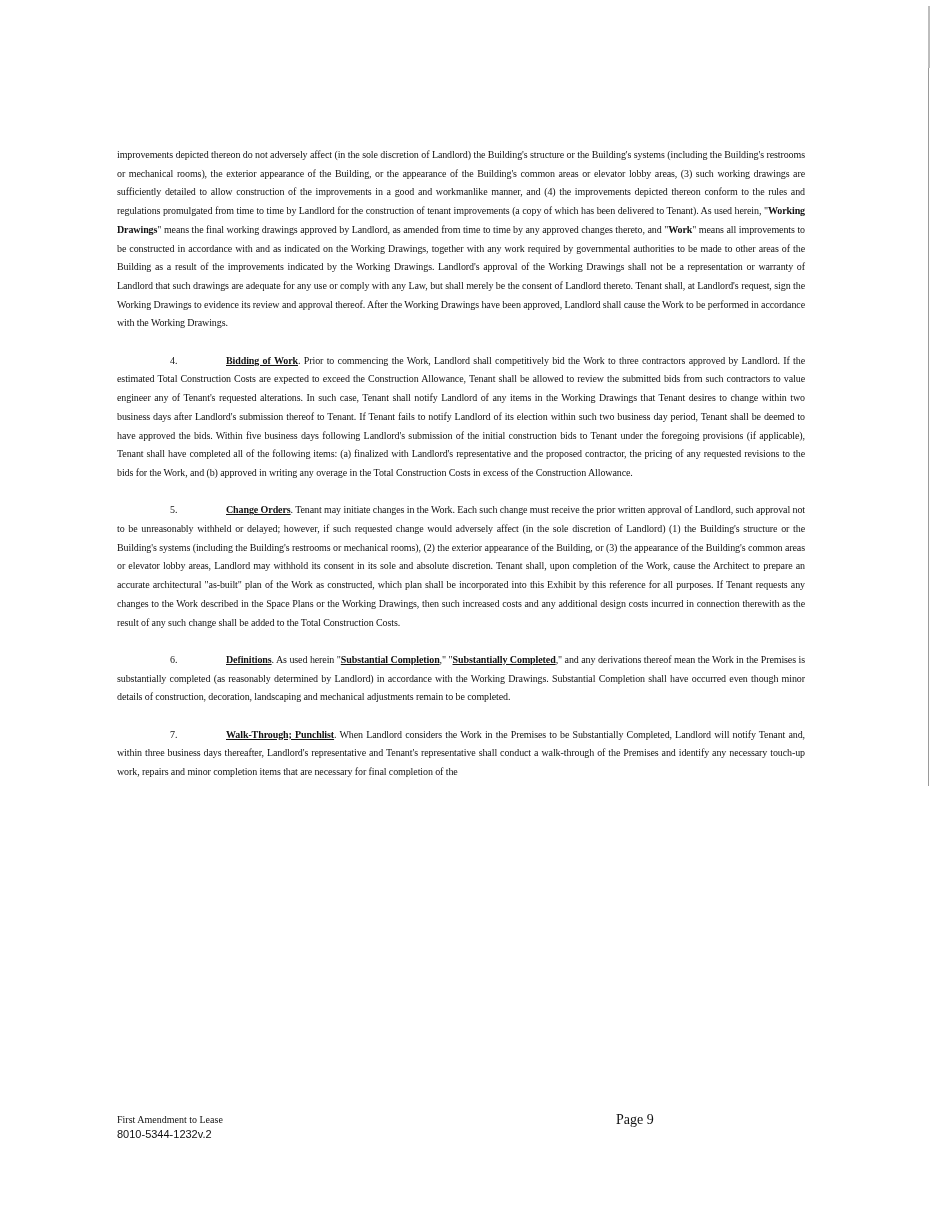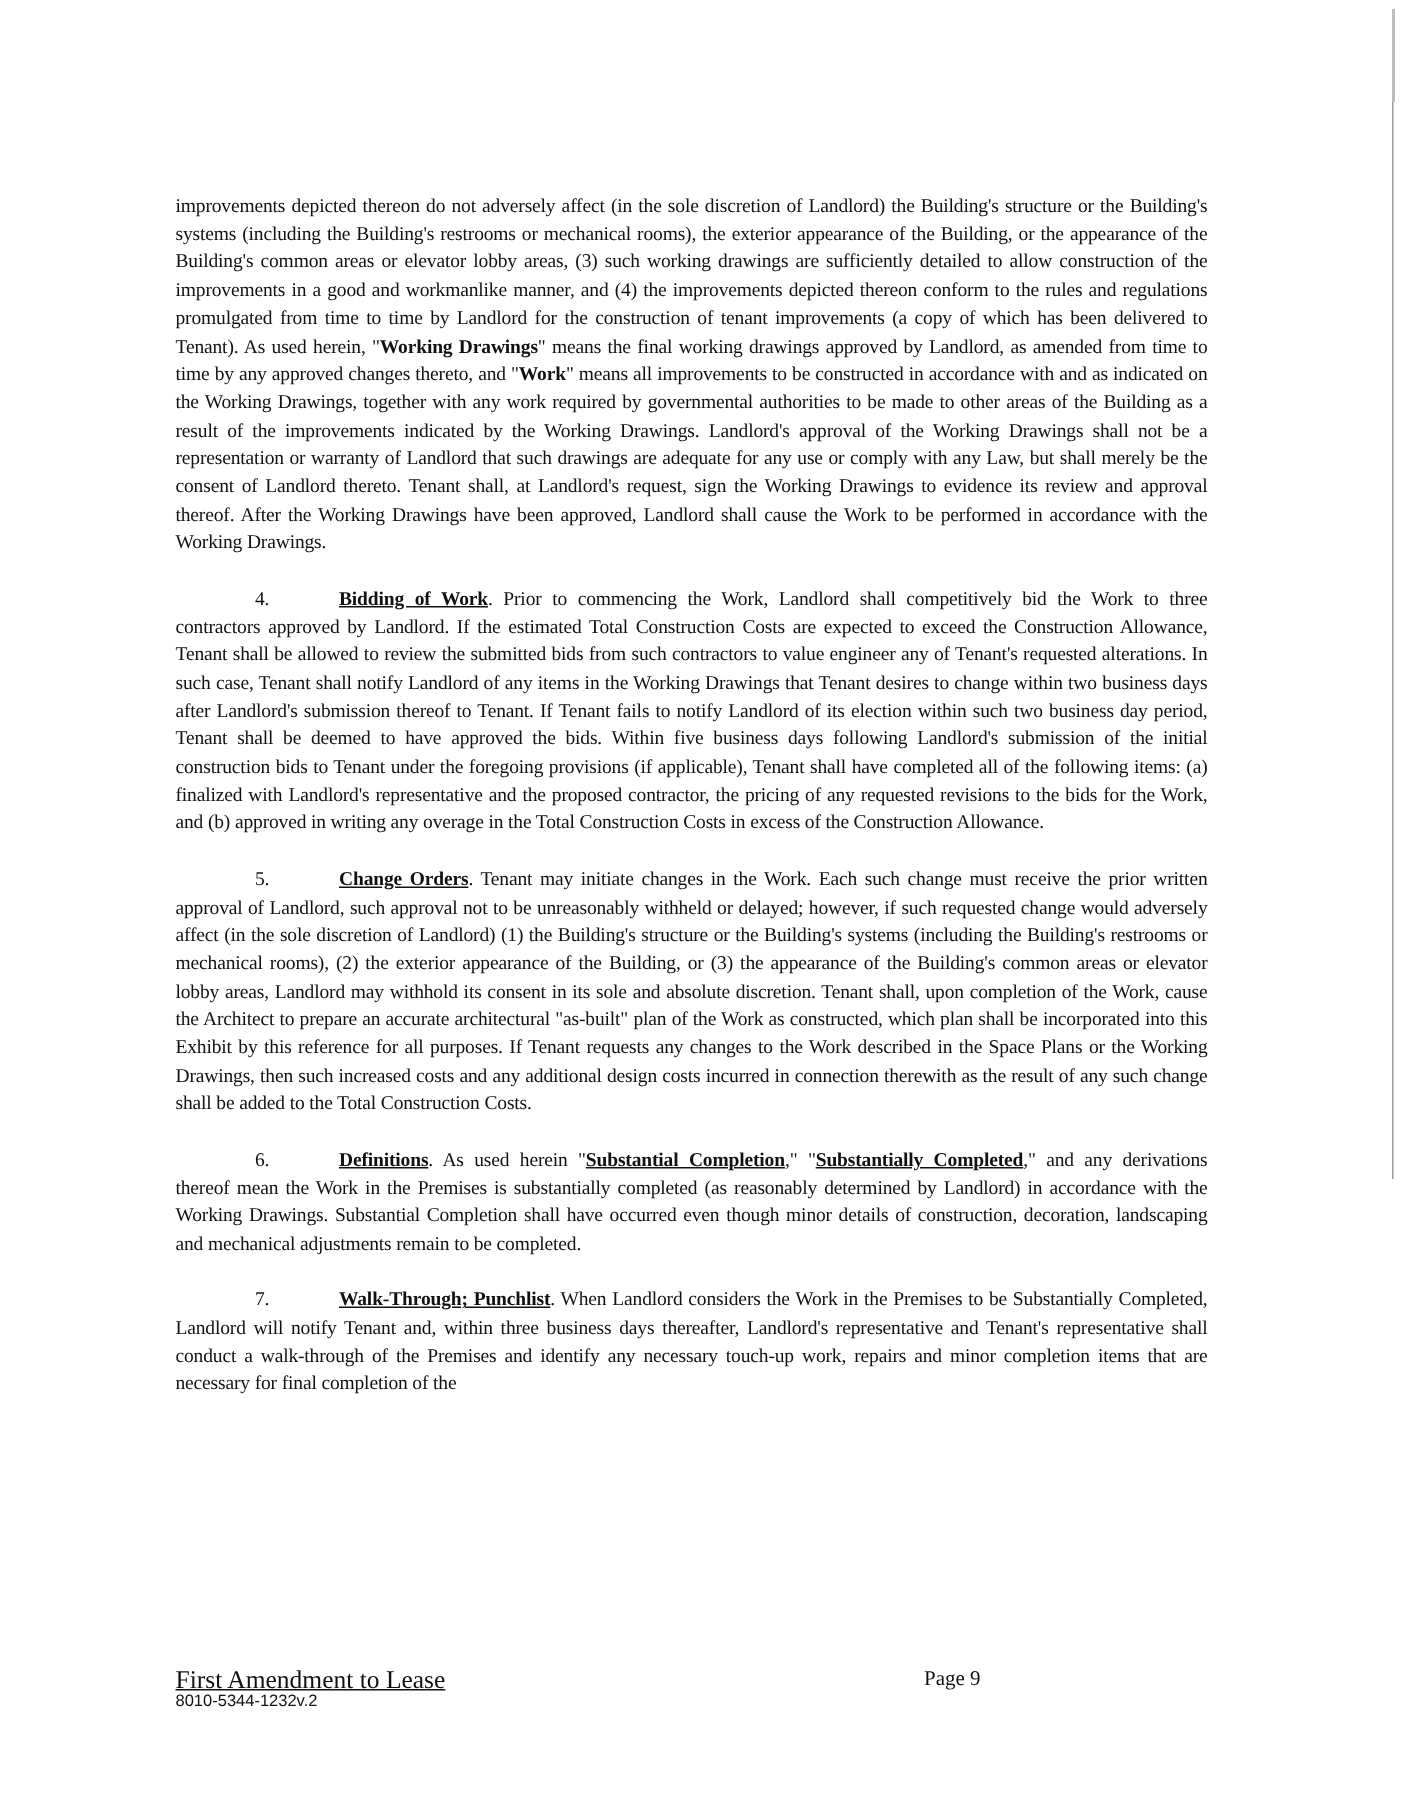--- a/index.html
+++ b/index.html
@@ -27,23 +27,23 @@
       position: absolute;
       left: 928px;
       top: 6px;
       width: 2px;
       height: 62px;
       background: #bdbdbd;
     }
     .page {
       position: absolute;
       left: 117px;
-      top: 128px;
+      top: 146px;
       width: 688px;
-      font-size: 13px;
+      font-size: 10px;
       line-height: 18.7px;
       text-align: justify;
       letter-spacing: -0.1px;
     }
     .para {
       margin: 0 0 18.7px 0;
     }
     .para.first {
       margin-bottom: 18.7px;
     }
@@ -60,22 +60,21 @@
       font-weight: bold;
     }
     .footer {
       position: absolute;
       left: 117px;
       top: 1112px;
       width: 688px;
       font-family: "Liberation Serif", "DejaVu Serif", serif;
     }
     .footer-title {
-      font-size: 17px;
-      text-decoration: underline;
+      font-size: 10px;
       line-height: 16px;
     }
     .footer-docid {
       font-size: 11px;
       line-height: 13px;
       font-family: "Liberation Sans Narrow", "Liberation Sans", sans-serif;
     }
     .footer-page {
       position: absolute;
       left: 477px;

